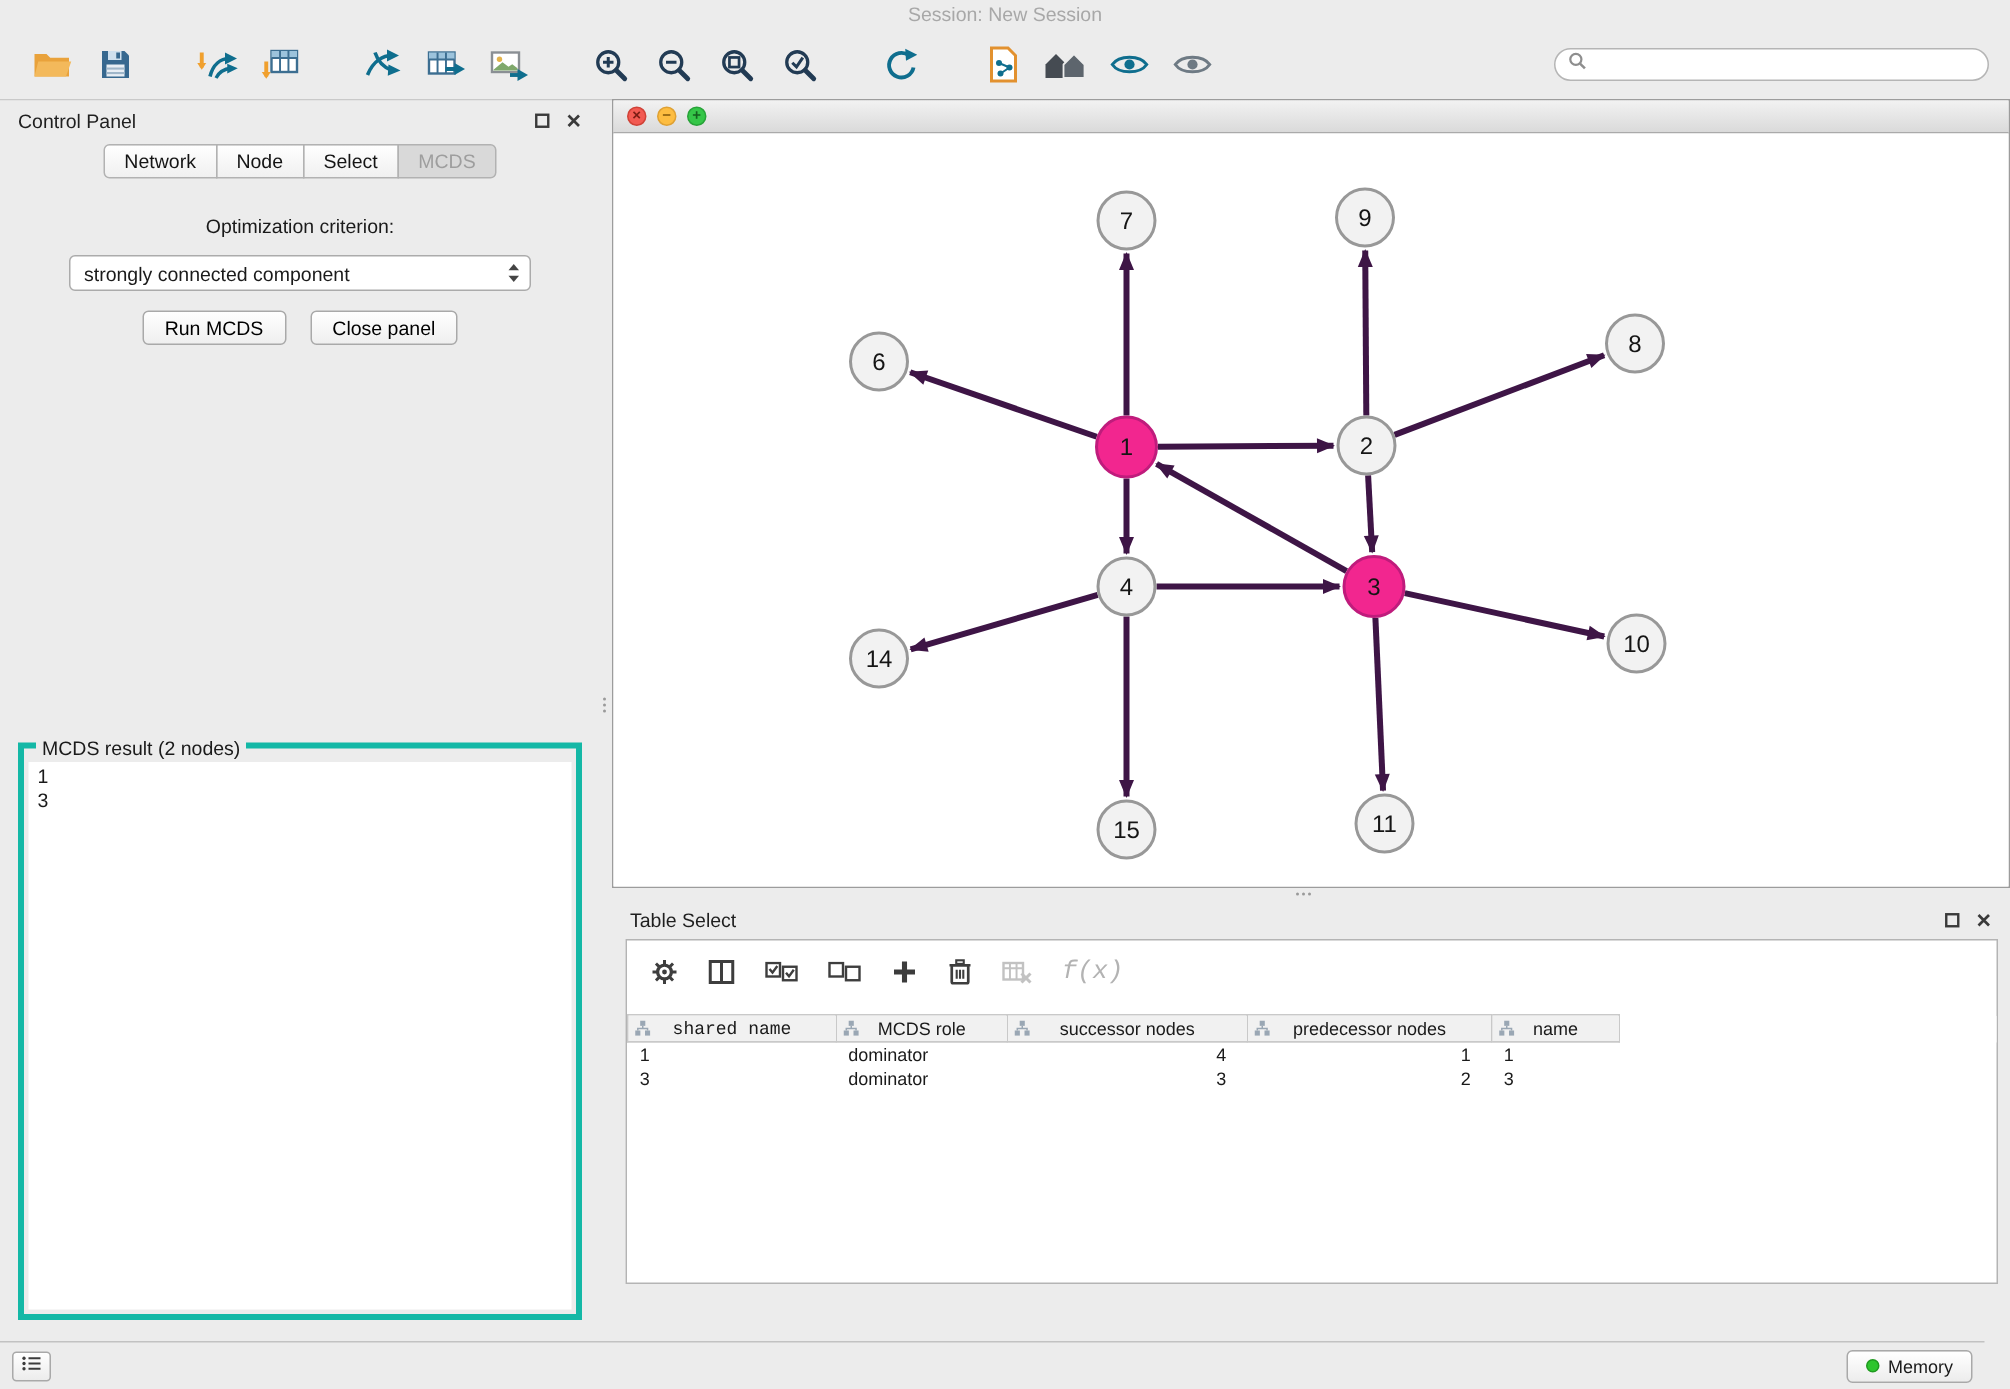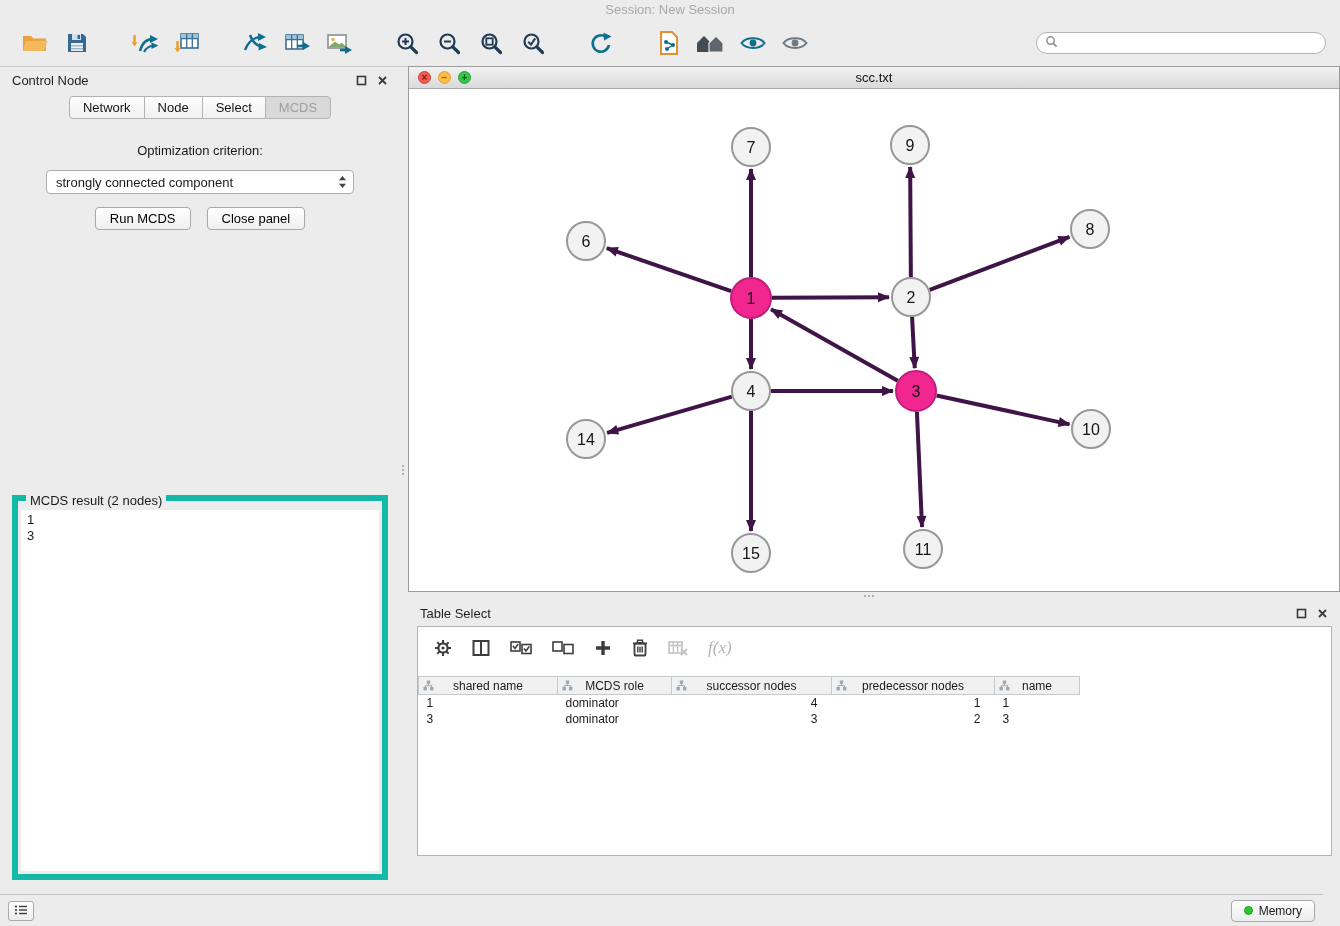--- a/index.html
+++ b/index.html
@@ -34,21 +34,21 @@
   .tab:last-child { border-radius:0 4px 4px 0; }
   .tab.selected { background:#d9d9d9; color:#9e9e9e; }
   .opt-label { text-align:center; font-size:13px; margin-top:24px; }
   .dropdown { width:308px; height:24px; margin:12px auto 0 auto; background:#fff;
     border:1px solid #ababab; border-radius:4px; display:flex; align-items:center;
     padding:0 6px 0 9px; font-size:13px; }
   .dropdown .arrows { margin-left:auto; display:flex; }
   .cp-buttons { display:flex; justify-content:center; gap:16px; margin-top:13px; }
   .btn { font-size:13px; padding:3px 14px; background:linear-gradient(#ffffff,#efefef);
     border:1px solid #a9a9a9; border-radius:4px; cursor:default; }
-  .result-group { position:absolute; left:12px; right:12px; top:428px; bottom:14px; border:6px solid #14b8a6; }
+  .result-group { position:absolute; left:12px; right:12px; top:428px; bottom:14px; border:4px solid #14b8a6; }
   .result-legend { position:absolute; top:-8px; left:8px; background:#ececec; padding:0 4px; font-size:13px; }
   .result-list { position:absolute; left:3px; right:3px; top:9px; bottom:3px; background:#fff;
     font-size:13px; line-height:16px; padding:2px 6px; overflow:hidden; }
 
   
   .v-split { position:absolute; left:400px; top:67px; width:8px; bottom:32px; background:#ececec; }
   .v-split .dots { position:absolute; left:2px; top:398px; display:flex; flex-direction:column; gap:2px; }
   .h-split { position:absolute; left:408px; right:0; top:592px; height:8px; background:#ececec; }
   .h-split .dots { position:absolute; left:456px; top:3px; display:flex; gap:2px; }
   .dots i { width:2px; height:2px; border-radius:50%; background:#9a9a9a; display:block; }
@@ -67,21 +67,21 @@
   .mac-title { flex:1; text-align:center; font-size:13px; color:#111; }
   .canvas { position:absolute; left:0; right:0; top:22px; bottom:0; background:#fff; }
   .canvas svg { display:block; }
   .canvas text { font-family:"Liberation Sans", sans-serif; }
 
   
   #table-panel { position:absolute; left:408px; top:600px; width:932px; bottom:32px; background:#ececec; }
   .tp-body { position:absolute; left:9px; right:8px; top:26px; bottom:38px; background:#fff; border:1px solid #b4b4b4; }
   .tp-toolbar { height:42px; display:flex; align-items:center; gap:20px; padding:0 16px; }
   .tp-btn { display:flex; align-items:center; justify-content:center; cursor:default; }
-  .fx { font-family:Liberation Serif, serif; font-style:italic; font-size:17px; color:#b3b3b3; }
+  .fx { font-family:Liberation Mono, monospace; font-style:italic; font-size:17px; color:#b3b3b3; }
   .tp-table-wrap { margin-top:7px; }
   table.node-table { border-collapse:collapse; font-size:12px; width:100%; table-layout:fixed; }
   table.node-table th { background:#f1f1f1; border:1px solid #c9c9c9; font-weight:normal;
     height:18px; padding:0 4px; text-align:center; position:relative; white-space:nowrap; overflow:hidden; }
   table.node-table th .sort-ic { position:absolute; left:4px; top:3px; }
   table.node-table th.filler { background:#fff; border:none; }
   table.node-table td { height:16px; padding:0 8px; white-space:nowrap; overflow:hidden; }
   table.node-table td.num { text-align:right; padding-right:14px; }
   .tp-tabs { position:absolute; left:0; right:0; bottom:8px; display:flex; justify-content:center; }
 
@@ -283,21 +283,21 @@
       </svg>
     </span>
     <input placeholder="" style="">
   </div>
 </div>
 
 <div class="topline"></div>
 
 <div id="control-panel">
   <div class="panel-header">
-    <span>Control Node</span>
+    <span>Control Panel</span>
     <span class="win-icons">
       <span>
         <svg width="11" height="11" viewBox="0 0 11 11">
             <rect x="1.5" y="1.5" width="8" height="8" fill="none" stroke="#3a3a3a" stroke-width="1.6"></rect>
           </svg>
       </span>
       <span>
         <svg width="11" height="11" viewBox="0 0 11 11">
             <path d="M2 2 L9 9 M9 2 L2 9" stroke="#3a3a3a" stroke-width="1.8"></path>
           </svg>
@@ -353,21 +353,20 @@
     </div>
 </div>
 
 <div id="network-window">
   <div class="mac-bar">
     <span class="lights">
       <span class="light red">×</span>
       <span class="light yellow">−</span>
       <span class="light green">+</span>
     </span>
-    <span class="mac-title">scc.txt</span>
   </div>
   <div class="canvas">
     <svg id="graph-svg" width="930" height="502" viewBox="0 0 930 502">
         <defs>
           <marker id="arrow" markerWidth="14" markerHeight="12" refX="12" refY="6" orient="auto" markerUnits="userSpaceOnUse">
             <path d="M1 1 L13 6 L1 11 Z" fill="#3E1546"></path>
           </marker>
         </defs>
         <line x1="342" y1="188" x2="342" y2="80" stroke="#3E1546" stroke-width="4" marker-end="url(#arrow)"></line>
         <line x1="322.15100568517136" y1="202.143074691241" x2="197.79418452029668" y2="159.18344556155705" stroke="#3E1546" stroke-width="4" marker-end="url(#arrow)"></line>
@@ -511,21 +510,21 @@
           <path d="M13 9 L19 15 M19 9 L13 15" stroke="#c2c2c2" stroke-width="2"></path>
         </svg>
       </span>
       <span class="tp-btn fx">f(x)</span>
     </div>
 
     <div class="tp-table-wrap">
       <table class="node-table">
         <thead>
             <tr id="table-header-row">
-              <th style="width: 139px;"><span class="sort-ic"><svg width="11" height="11" viewBox="0 0 11 11">
+              <th style="width: 139px; font-family: Liberation Mono, monospace;"><span class="sort-ic"><svg width="11" height="11" viewBox="0 0 11 11">
                     <rect x="3.8" y="0.5" width="3.4" height="3.4" fill="#9AA7B4"></rect>
                     <rect x="0.5" y="7" width="3.4" height="3.4" fill="#9AA7B4"></rect>
                     <rect x="7" y="7" width="3.4" height="3.4" fill="#9AA7B4"></rect>
                     <path d="M5.5 4 V5.6 M2.2 7 V5.6 H8.7 V7" stroke="#9AA7B4" fill="none" stroke-width="1"></path>
                   </svg></span><span>shared name</span></th>
               <th style="width: 114px;"><span class="sort-ic"><svg width="11" height="11" viewBox="0 0 11 11">
                     <rect x="3.8" y="0.5" width="3.4" height="3.4" fill="#9AA7B4"></rect>
                     <rect x="0.5" y="7" width="3.4" height="3.4" fill="#9AA7B4"></rect>
                     <rect x="7" y="7" width="3.4" height="3.4" fill="#9AA7B4"></rect>
                     <path d="M5.5 4 V5.6 M2.2 7 V5.6 H8.7 V7" stroke="#9AA7B4" fill="none" stroke-width="1"></path>

